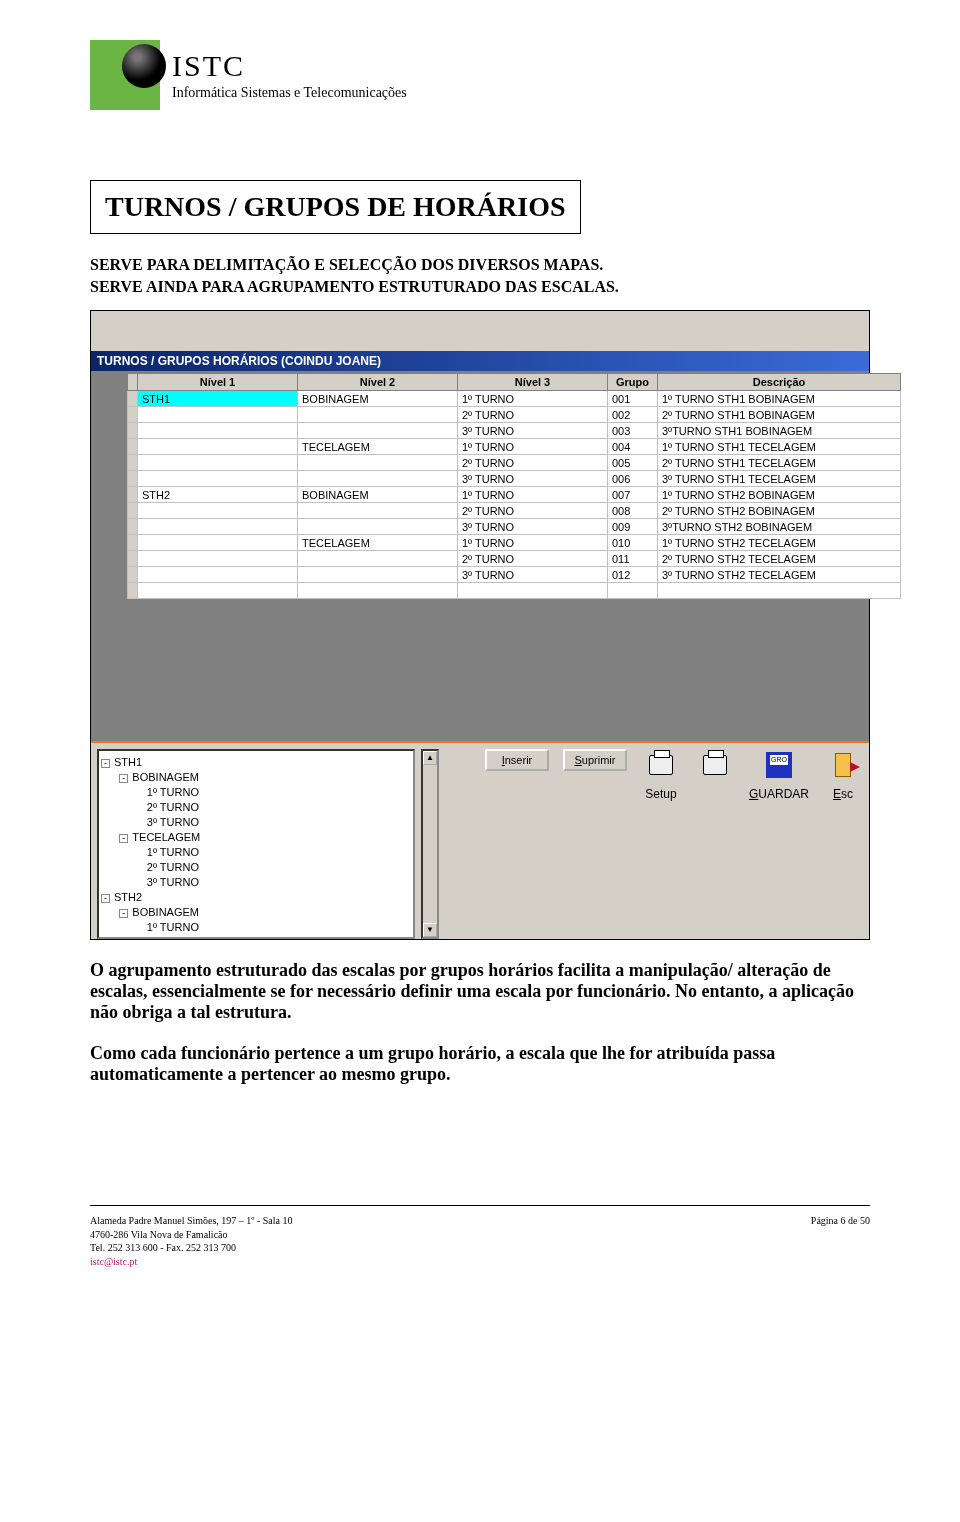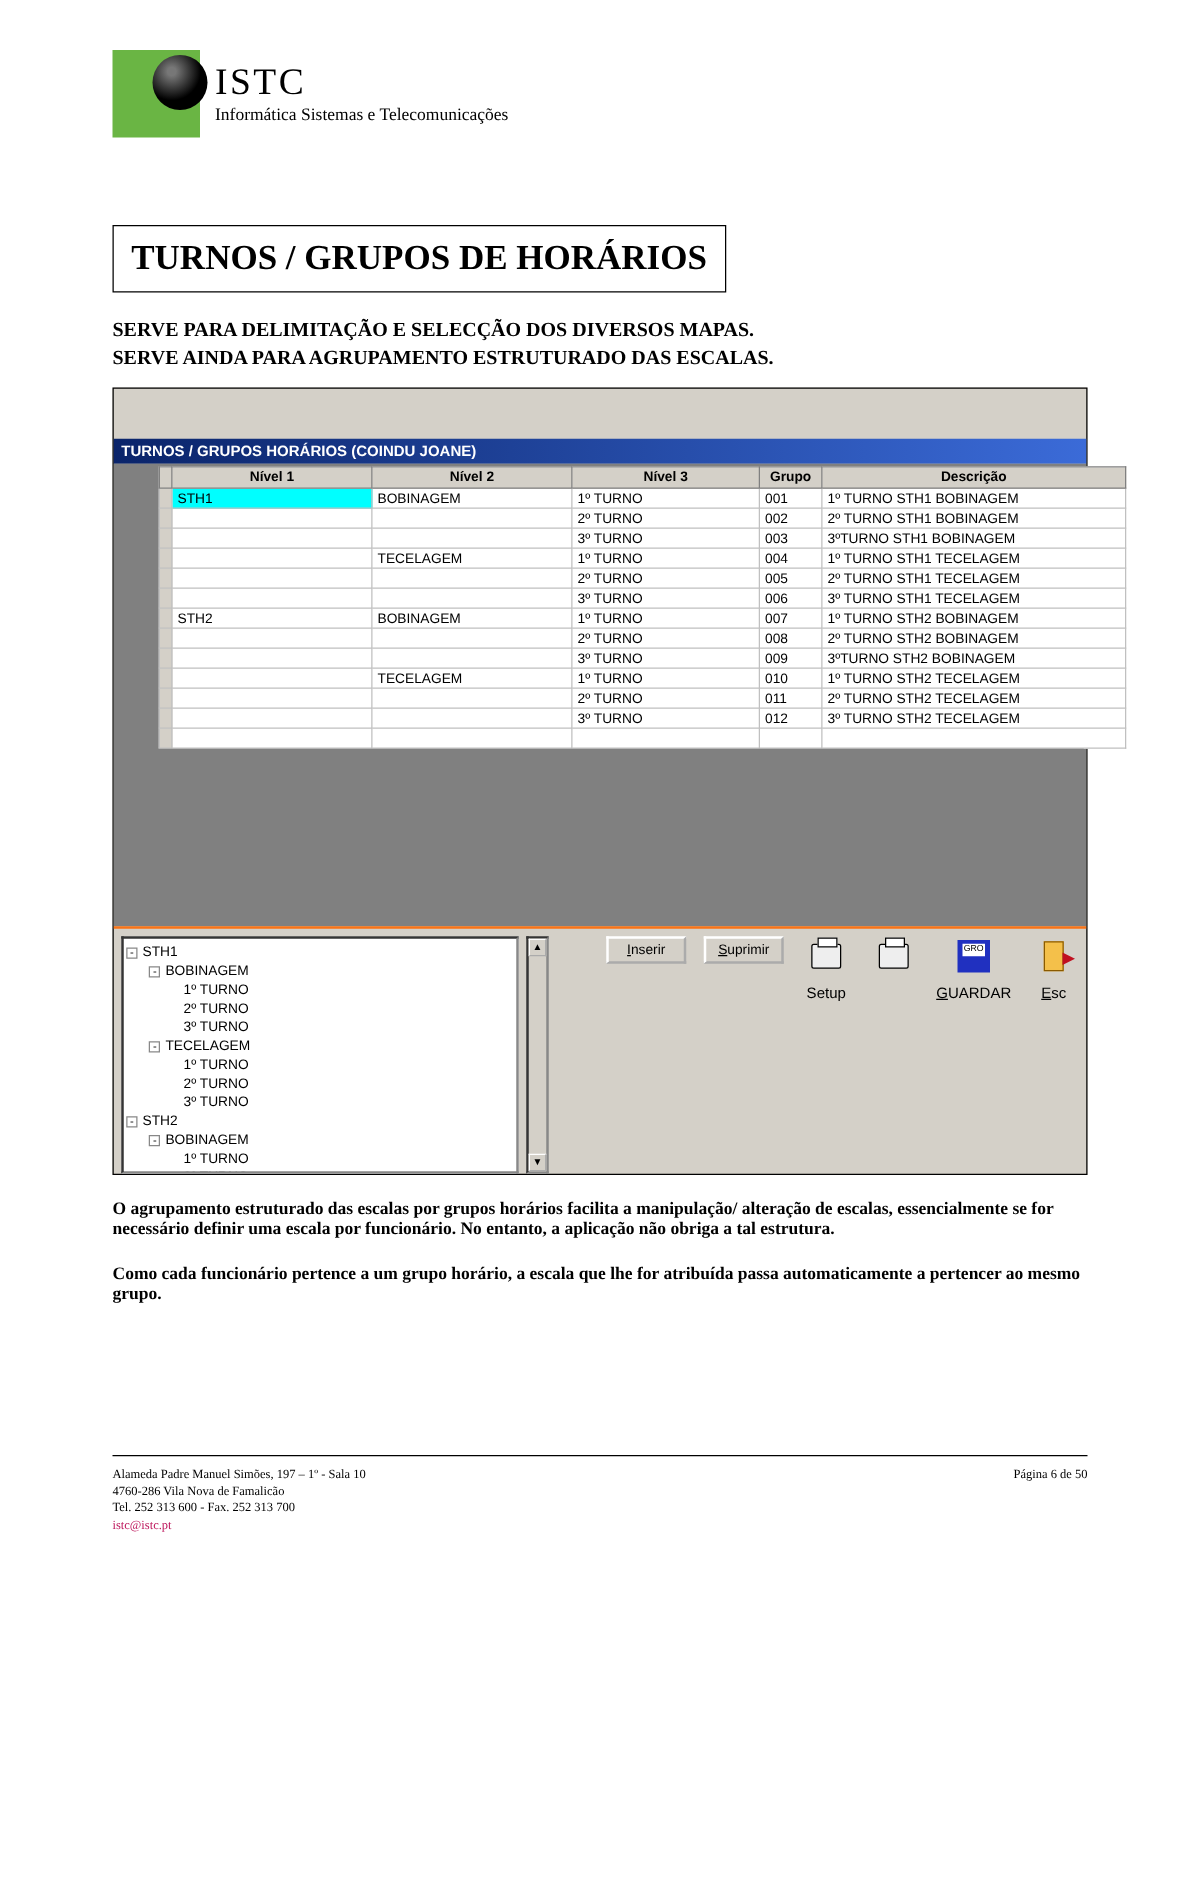--- a/index.html
+++ b/index.html
@@ -153,21 +153,21 @@
   .icon-exit::after {
     content: ""; position: absolute; left: 14px; top: 8px;
     border-left: 10px solid #c01020;
     border-top: 5px solid transparent;
     border-bottom: 5px solid transparent;
   }
   .caption { font-size: 12px; font-family: Tahoma, Arial; }
   .u { text-decoration: underline; }
 
   
-  .para { font-family: "Times New Roman", serif; font-size: 14px; font-weight: bold; margin: 20px 0 0 0; }
+  .para { font-family: "Times New Roman", serif; font-size: 18px; font-weight: bold; margin: 20px 0 0 0; }
 
   
   .footer-rule { border: none; border-top: 1px solid #000; margin-top: 120px; }
   .footer { font-family: "Times New Roman", serif; font-size: 10px; display: flex; justify-content: space-between; }
   .footer .col { line-height: 1.35; }
 </style>
 </head>
 <body>
 
 <div class="page">

